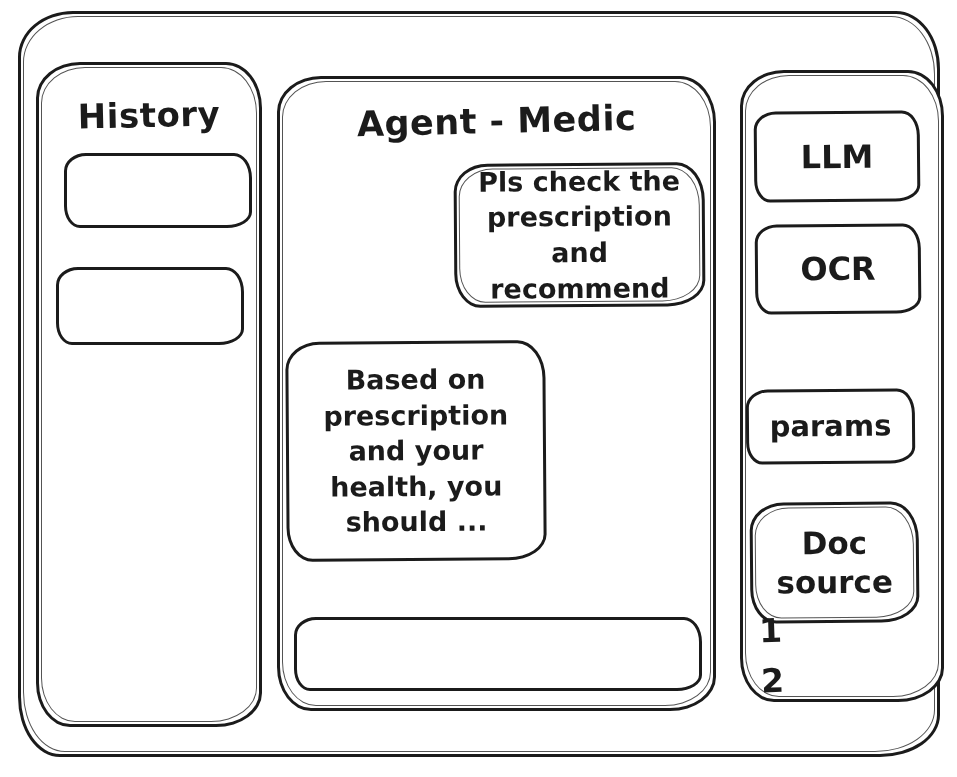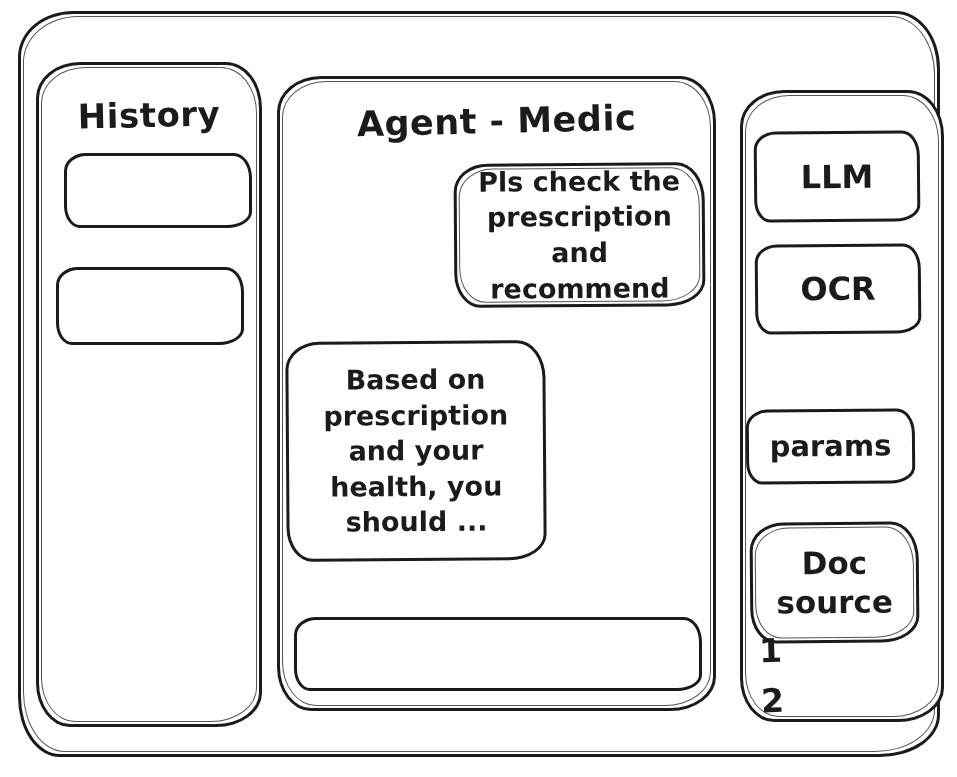--- a/index.html
+++ b/index.html
@@ -95,21 +95,21 @@
 <div class="sketch dbl r-panel" style="left:277px; top:76px; width:439px; height:635px;">
   <div class="panel-title hand-text" style="top:22px; font-size:35px;">Agent - Medic</div>
 
   <div class="sketch dbl r-bubble bubble" style="left:174px; top:84px; width:251px; height:144px;">Pls check the prescription and recommend</div>
 
   <div class="sketch r-bubble bubble" style="left:6px; top:262px; width:260px; height:220px;">Based on prescription and your health, you should ...</div>
 
   <input class="sketch r-box chat-input" style="left: 14px; top: 538px; width: 408px; height: 74px;" value="">
 </div>
 
-<div class="sketch dbl r-panel" style="left:740px; top:90px; width:204px; height:632px;">
+<div class="sketch dbl r-panel" style="left:740px; top:70px; width:204px; height:632px;">
 
   <div class="sketch r-box tool-btn" style="left:11px; top:38px; width:166px; height:91px; font-size:32px;">LLM</div>
 
   <div class="sketch r-box tool-btn" style="left:12px; top:151px; width:166px; height:90px; font-size:32px;">OCR</div>
 
   <div class="sketch r-box tool-btn" style="left:3px; top:316px; width:169px; height:75px; font-size:29px;">params</div>
 
   <div class="sketch dbl r-bubble tool-btn" style="left:7px; top:429px; width:169px; height:121px; font-size:31px;">Doc source</div>
 
   <div class="src-num" style="left:16px; top:538px;">1</div>

